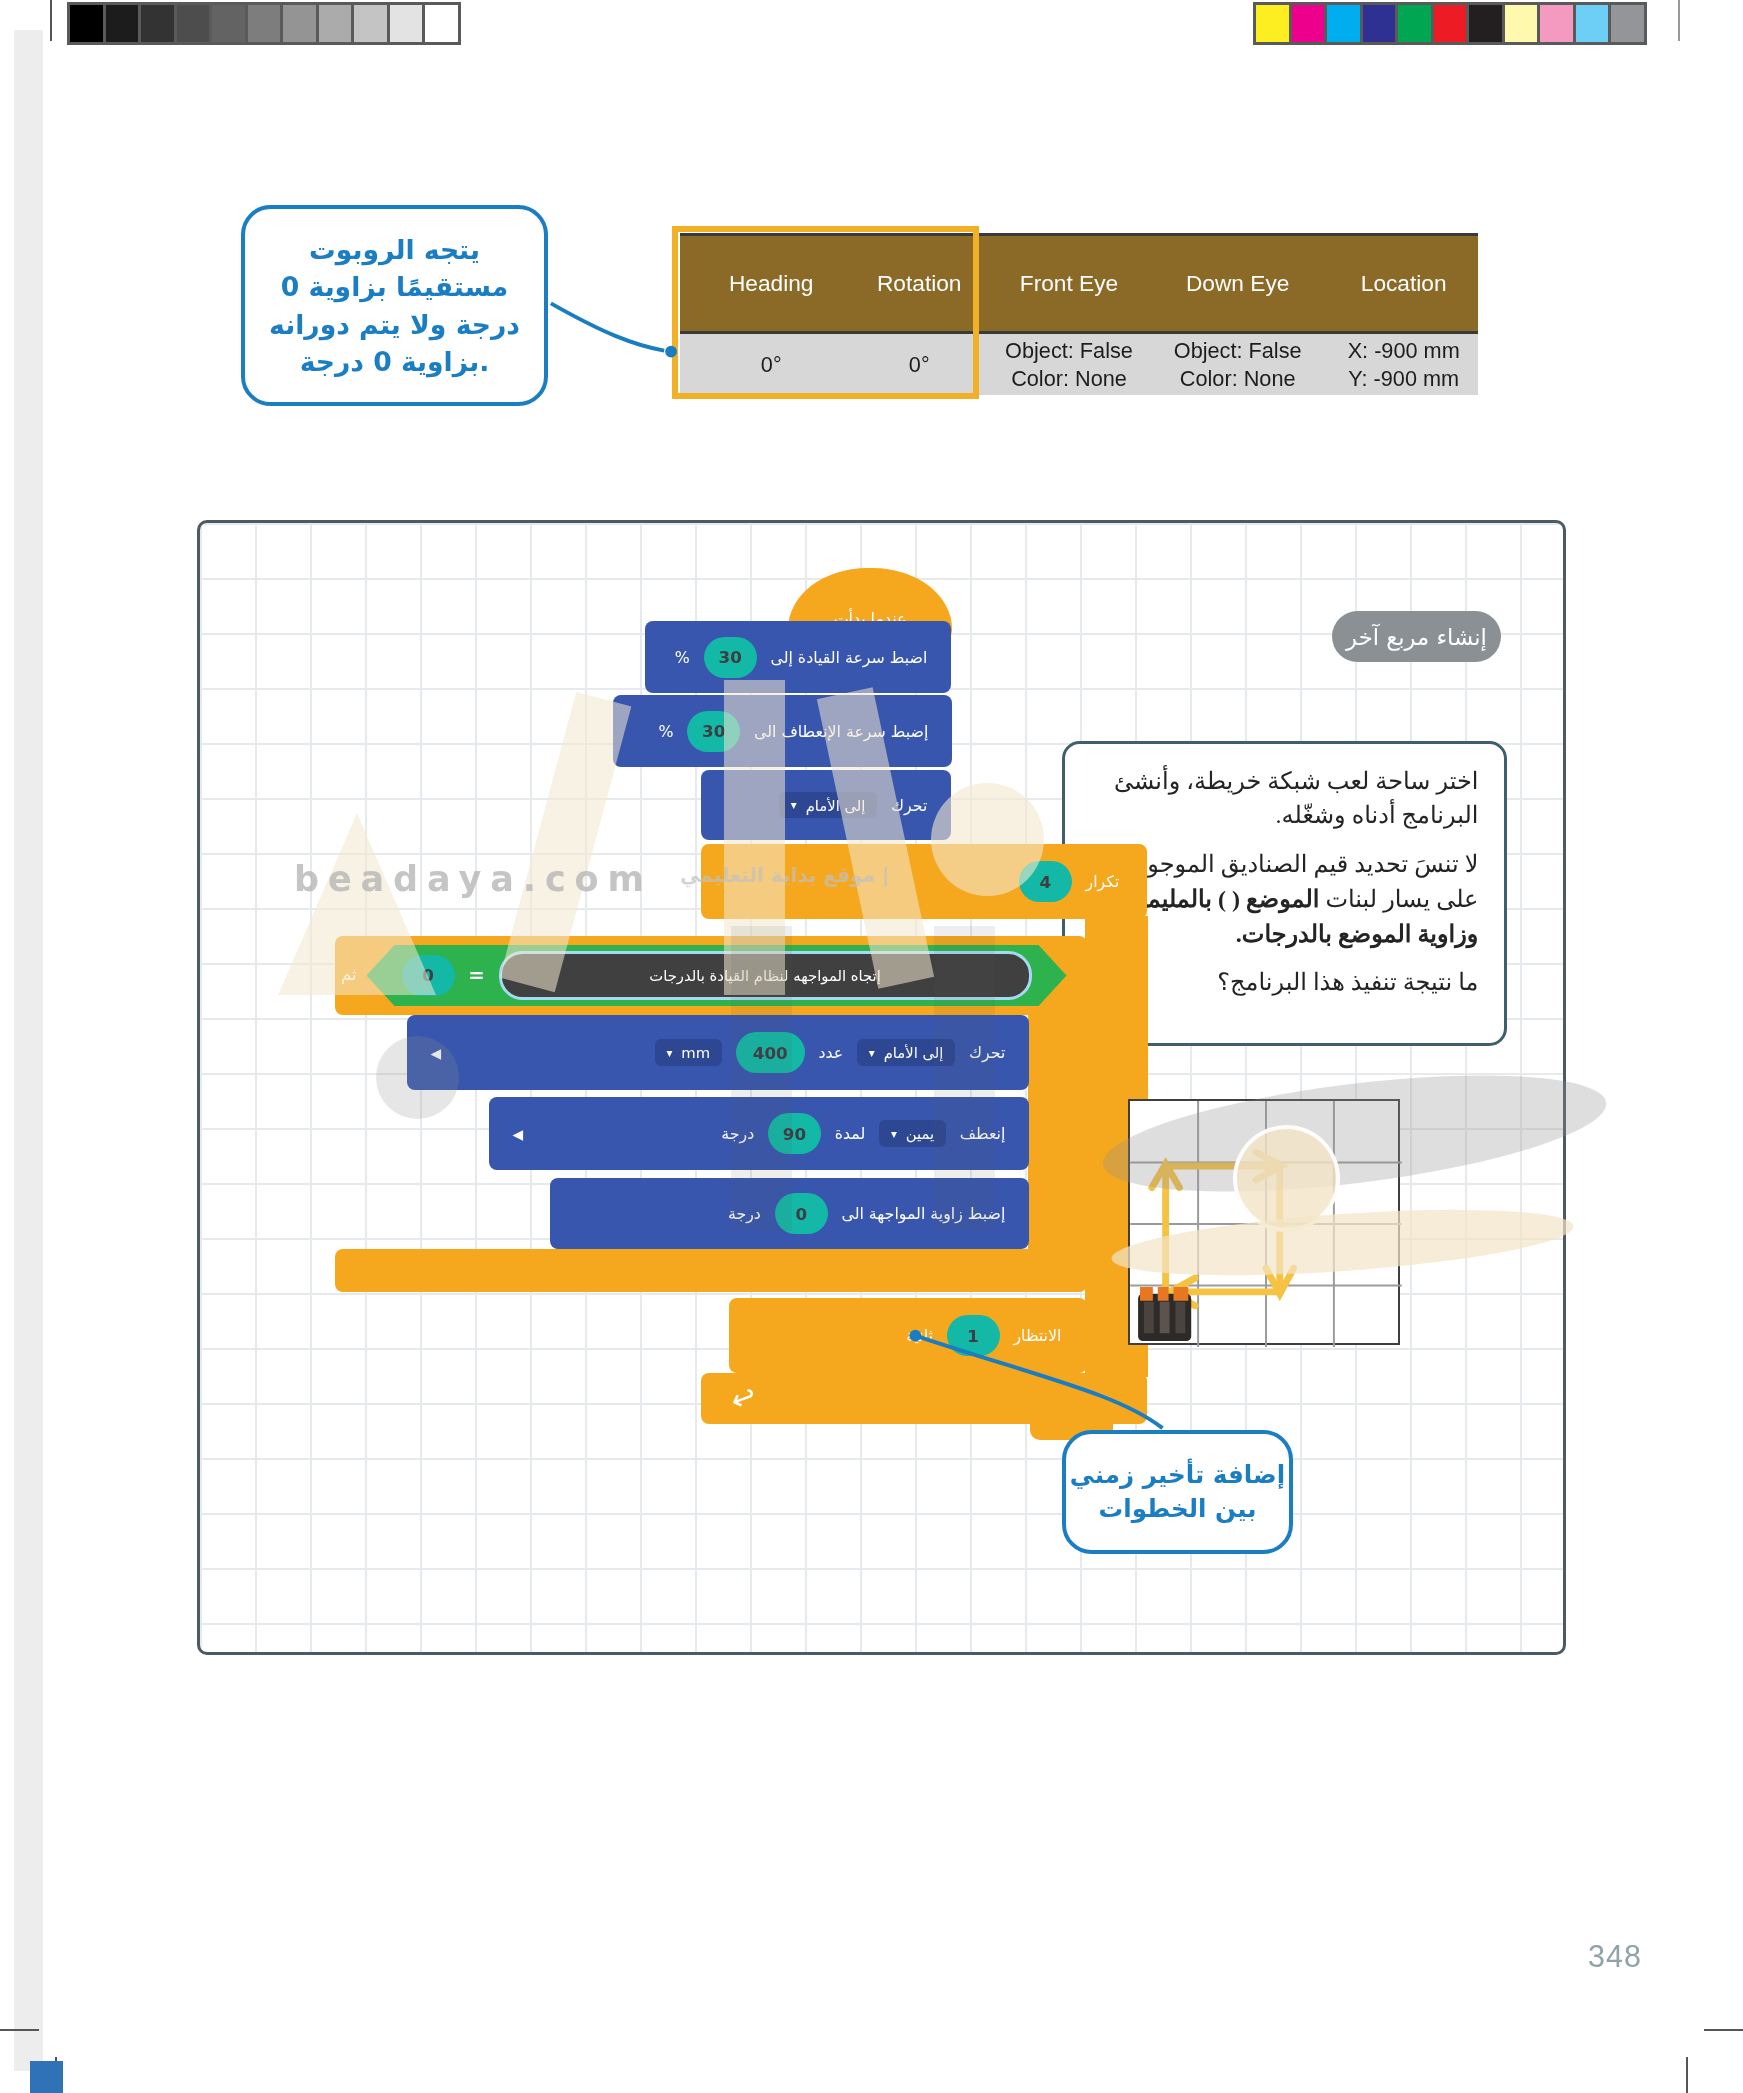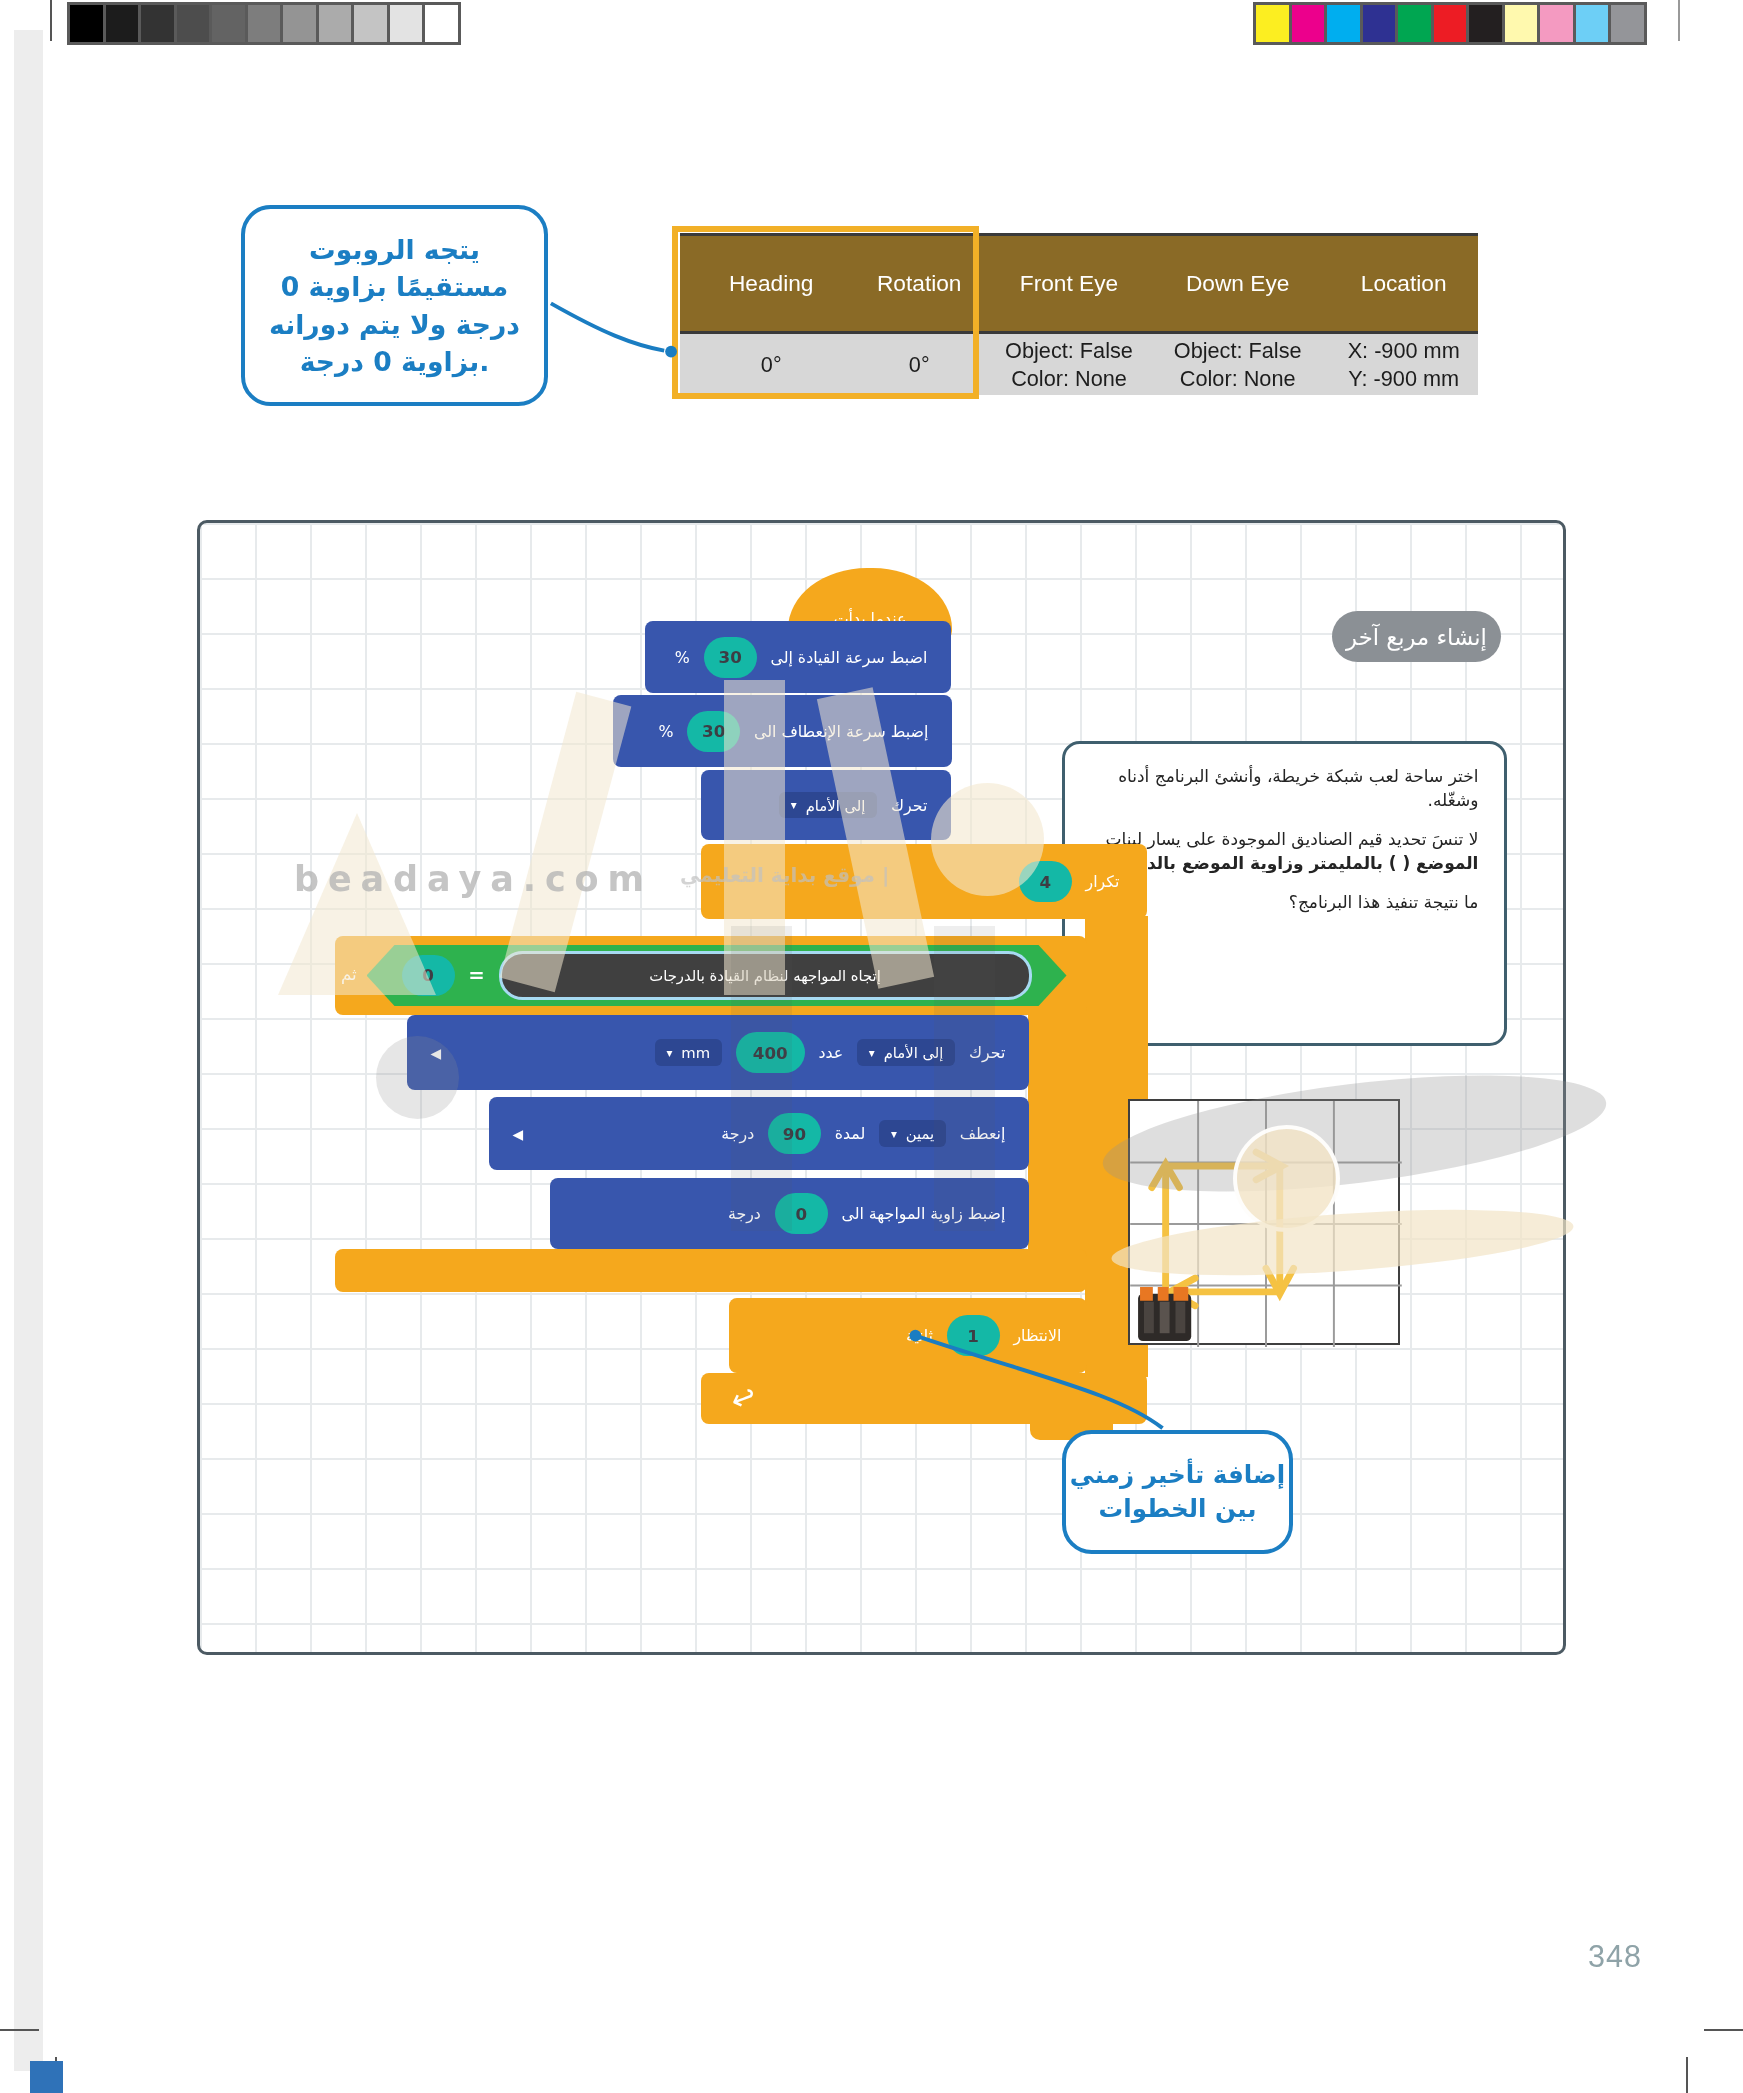--- a/index.html
+++ b/index.html
@@ -31,21 +31,21 @@
   
   .frame{border:3px solid #4c5a63;border-radius:9.9px;background-color:#fff;
          background-image:linear-gradient(to right,#e7eaec 2px,transparent 2px),
                           linear-gradient(to bottom,#e7eaec 2px,transparent 2px);
          background-size:55px 55px;}
 
   .badge{background:#8b9095;color:#fff;border-radius:25.6px;display:flex;align-items:center;
          justify-content:center;font-size:22.7px;}
 
   .instr{border:3px solid #3f5f6e;border-radius:17.7px;background:#fff;color:#242424;
-         direction:rtl;text-align:right;padding:19.7px 25.6px;font-size:17px;line-height:1.45;}
+         direction:rtl;text-align:right;padding:19.7px 25.6px;font-size:24px;line-height:1.45;font-family:Liberation Serif, serif;}
   .instr p{margin:0 0 13.8px 0;}
   .instr p:last-child{margin:0;}
   .instr .b{font-weight:bold;}
 
   
   .blk{position:absolute;color:#fff;font-size:15.8px;display:flex;align-items:center;
        direction:rtl;gap:13.8px;box-sizing:border-box;padding:0 23.6px;}
   .blue{background:#3856ad;border-radius:7.9px;}
   .orange{background:#f5a81d;border-radius:7.9px;}
   .hat{border-radius:79px 79px 9.9px 9.9px / 61px 61px 9.9px 9.9px;justify-content:center;

